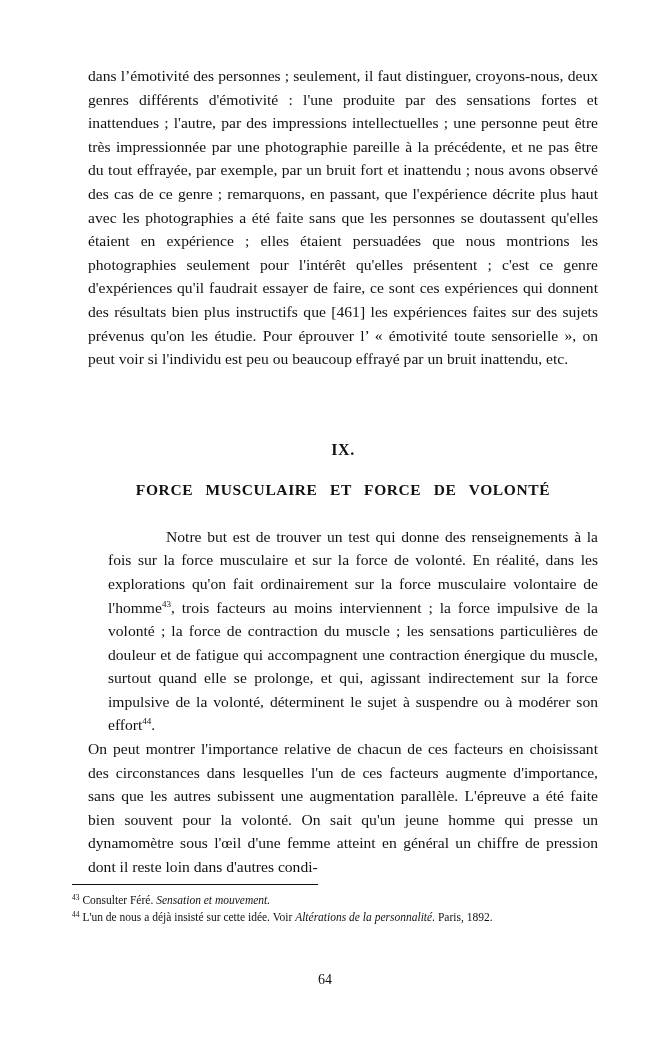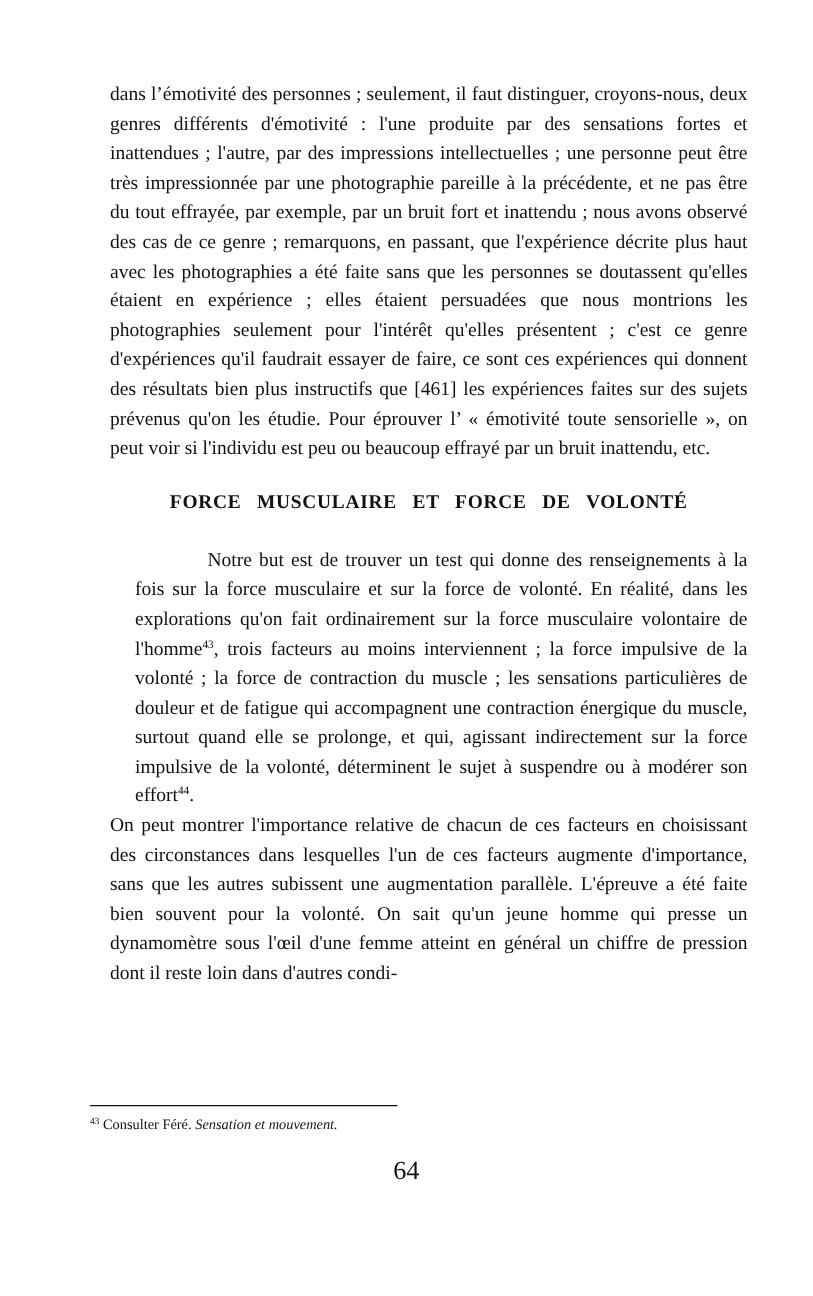--- a/index.html
+++ b/index.html
@@ -11,36 +11,38 @@
   .chap-num { text-align: center; font-weight: bold; font-size: 16px;
               margin-top: 70px; margin-bottom: 0; letter-spacing: 0.5px; }
   .chap-title { text-align: center; font-weight: bold; font-size: 15.5px;
                 margin-top: 22px; margin-bottom: 26px; word-spacing: 8px; letter-spacing: 0.6px; font-family: Liberation Serif, serif; }
   sup { font-size: 9px; line-height: 0; vertical-align: 6px; }
   .fn-rule { position: absolute; left: 72px; top: 884px; width: 246px; height: 0;
              border-top: 1.2px solid #111; }
   .footnotes { position: absolute; left: 72px; top: 892px; width: 520px;
                font-size: 11.5px; line-height: 17px; }
   .footnotes .fn sup { font-size: 7.5px; vertical-align: 4px; }
-  .pagenum { position: absolute; left: 0; width: 650px; top: 924px; text-align: center;
-             font-size: 21px; }
+  .pagenum { position: absolute; left: 0; width: 650px; top: 972px; text-align: center;
+             font-size: 14px; }
   .it { font-style: italic; }
 </style>
 </head>
 <body>
 
 <div class="page">
   <p class="p">dans l’émotivité des personnes ; seulement, il faut distinguer, croyons-nous, deux genres différents d'émotivité : l'une produite par des sensations fortes et inattendues ; l'autre, par des impressions intellectuelles ; une personne peut être très impressionnée par une photographie pareille à la précédente, et ne pas être du tout effrayée, par exemple, par un bruit fort et inattendu ; nous avons observé des cas de ce genre ; remarquons, en passant, que l'expérience décrite plus haut avec les photographies a été faite sans que les personnes se doutassent qu'elles étaient en expérience ; elles étaient persuadées que nous montrions les photographies seulement pour l'intérêt qu'elles présentent ; c'est ce genre d'expériences qu'il faudrait essayer de faire, ce sont ces expériences qui donnent des résultats bien plus instructifs que [461] les expériences faites sur des sujets prévenus qu'on les étudie. Pour éprouver l’ « émotivité toute sensorielle », on peut voir si l'individu est peu ou beaucoup effrayé par un bruit inattendu, etc.</p>
 
+  <p class="chap-num">IX.</p>
   <p class="chap-title">FORCE MUSCULAIRE ET FORCE DE VOLONTÉ</p>
 
   <p class="p indent"><span>Notre but est de trouver un test qui donne des renseignements à la fois sur la force musculaire et sur la force de volonté. En réalité, dans les explorations qu'on fait ordinairement sur la force musculaire volontaire de l'homme</span><sup>43</sup><span>, trois facteurs au moins interviennent ; la force impulsive de la volonté ; la force de contraction du muscle ; les sensations particulières de douleur et de fatigue qui accompagnent une contraction énergique du muscle, surtout quand elle se prolonge, et qui, agissant indirectement sur la force impulsive de la volonté, déterminent le sujet à suspendre ou à modérer son effort</span><sup>44</sup><span>.</span></p>
 
   <p class="p">On peut montrer l'importance relative de chacun de ces facteurs en choisissant des circonstances dans lesquelles l'un de ces facteurs augmente d'importance, sans que les autres subissent une augmentation parallèle. L'épreuve a été faite bien souvent pour la volonté. On sait qu'un jeune homme qui presse un dynamomètre sous l'œil d'une femme atteint en général un chiffre de pression dont il reste loin dans d'autres condi-</p>
 </div>
 
 <div class="fn-rule"></div>
 
 <div class="footnotes">
   <div class="fn"><sup>43</sup> <span>Consulter Féré. </span><span class="it">Sensation et mouvement.</span><span></span></div>
+  <div class="fn"><sup>44</sup> <span>L'un de nous a déjà insisté sur cette idée. Voir </span><span class="it">Altérations de la personnalité.</span><span> Paris, 1892.</span></div>
 </div>
 
 <div class="pagenum">64</div>
 
 </body></html>

